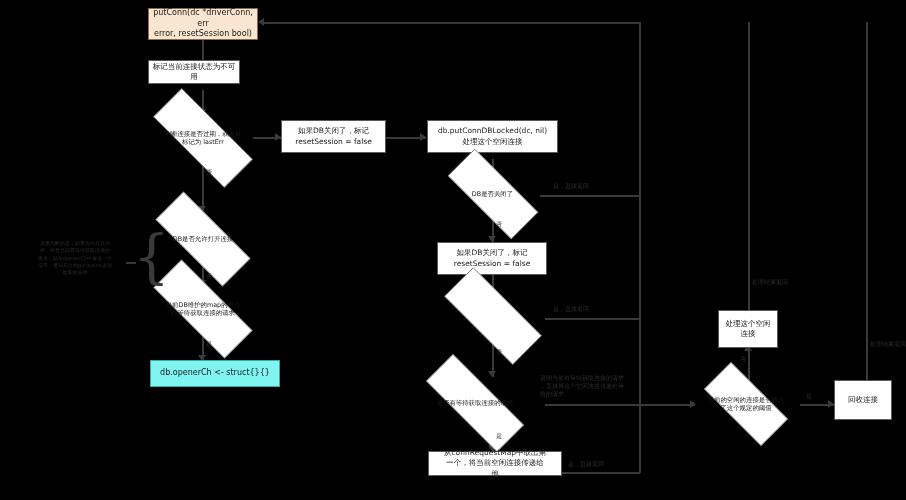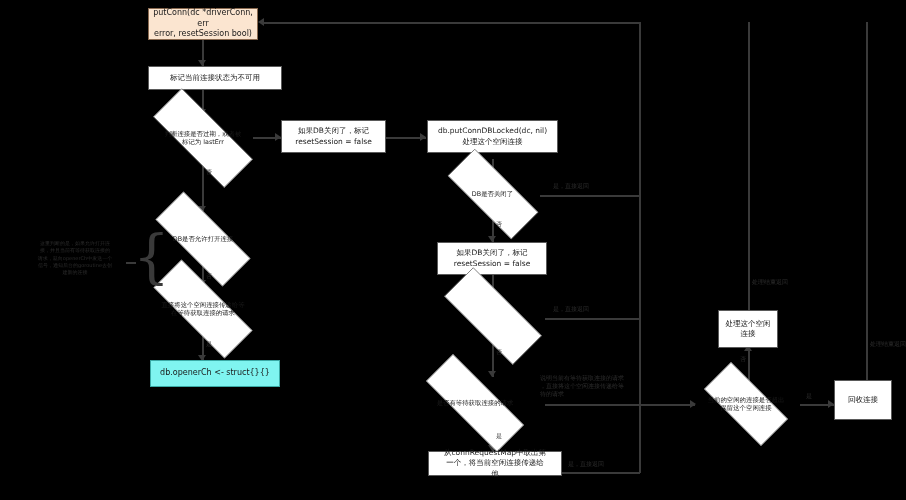--- a/index.html
+++ b/index.html
@@ -173,21 +173,21 @@
   <div class="ln lnv" style="left:748px;top:22px;height:288px;"></div>
 
   <div class="ln lnh" style="left:800px;top:404px;width:34px;"></div>
   <div class="arrow right" style="left:828px;top:400px;"></div>
 
   <div class="ln lnv" style="left:866px;top:22px;height:358px;"></div>
 
   <div class="node box start" style="left:148px;top:8px;width:110px;height:32px;">putConn(dc *driverConn, err
 error, resetSession bool)</div>
 
-  <div class="node box" style="left:148px;top:66px;width:134px;height:24px;">标记当前连接状态为不可用</div>
+  <div class="node box" style="left:148px;top:60px;width:92px;height:24px;">标记当前连接状态为不可用</div>
 
   <div class="dia" style="left:133px;top:110px;width:140px;height:55px;">
     <div class="shape"></div>
     <div class="txt">判断连接是否过期，或者被
 标记为 lastErr</div>
   </div>
 
   <div class="node box" style="left:281px;top:120px;width:105px;height:33px;">如果DB关闭了，标记
 resetSession = false</div>
 
@@ -202,21 +202,21 @@
   <div class="node box" style="left:437px;top:242px;width:110px;height:33px;">如果DB关闭了，标记
 resetSession = false</div>
 
   <div class="dia" style="left:137px;top:212px;width:132px;height:54px;">
     <div class="shape"></div>
     <div class="txt">DB是否允许打开连接</div>
   </div>
 
   <div class="dia" style="left:133px;top:282px;width:140px;height:54px;">
     <div class="shape"></div>
-    <div class="txt">直接将这个空闲连接传递给等
+    <div class="txt">当前DB维护的map的中存
 在等待获取连接的请求</div>
   </div>
 
   <div class="node box cyan" style="left:150px;top:360px;width:130px;height:27px;">db.openerCh &lt;- struct{}{}</div>
 
   <div class="dia" style="left:425px;top:288px;width:135px;height:56px;">
     <div class="shape"></div>
   </div>
 
   <div class="dia" style="left:405px;top:377px;width:140px;height:52px;">
@@ -226,21 +226,21 @@
 
   <div class="node box" style="left:428px;top:451px;width:134px;height:25px;">从connRequestMap中取出第
 一个，将当前空闲连接传递给
 他</div>
 
   <div class="node box" style="left:718px;top:310px;width:60px;height:38px;">处理这个空闲连接</div>
 
   <div class="dia" style="left:690px;top:378px;width:112px;height:52px;">
     <div class="shape"></div>
     <div class="txt">当前的空闲的连接是否超出
-保留这个空闲连接</div>
+了这个规定的阈值</div>
   </div>
 
   <div class="node box" style="left:834px;top:380px;width:58px;height:40px;">回收连接</div>
 
   <div class="elabel" style="left:206px;top:168px;">否</div>
   <div class="elabel" style="left:206px;top:272px;">否</div>
   <div class="elabel" style="left:206px;top:340px;">是</div>
   <div class="elabel" style="left:553px;top:182px;">是，直接返回</div>
   <div class="elabel" style="left:496px;top:220px;">否</div>
   <div class="elabel" style="left:553px;top:305px;">是，直接返回</div>

